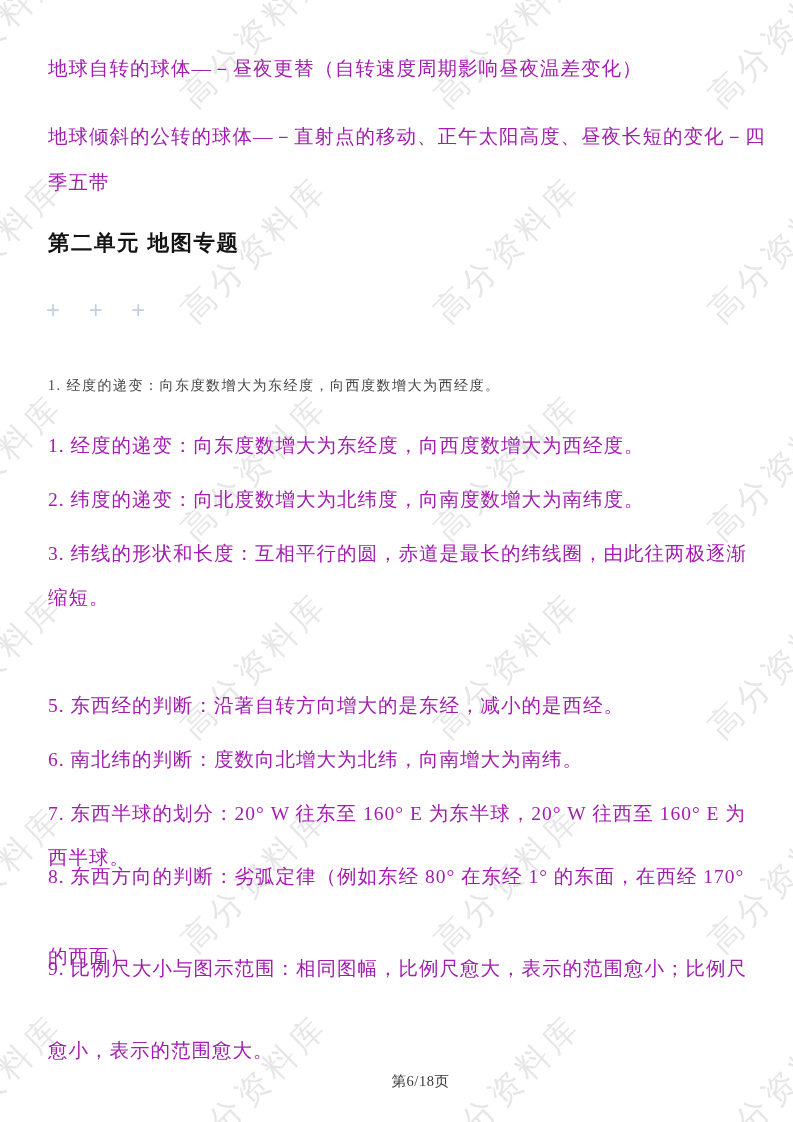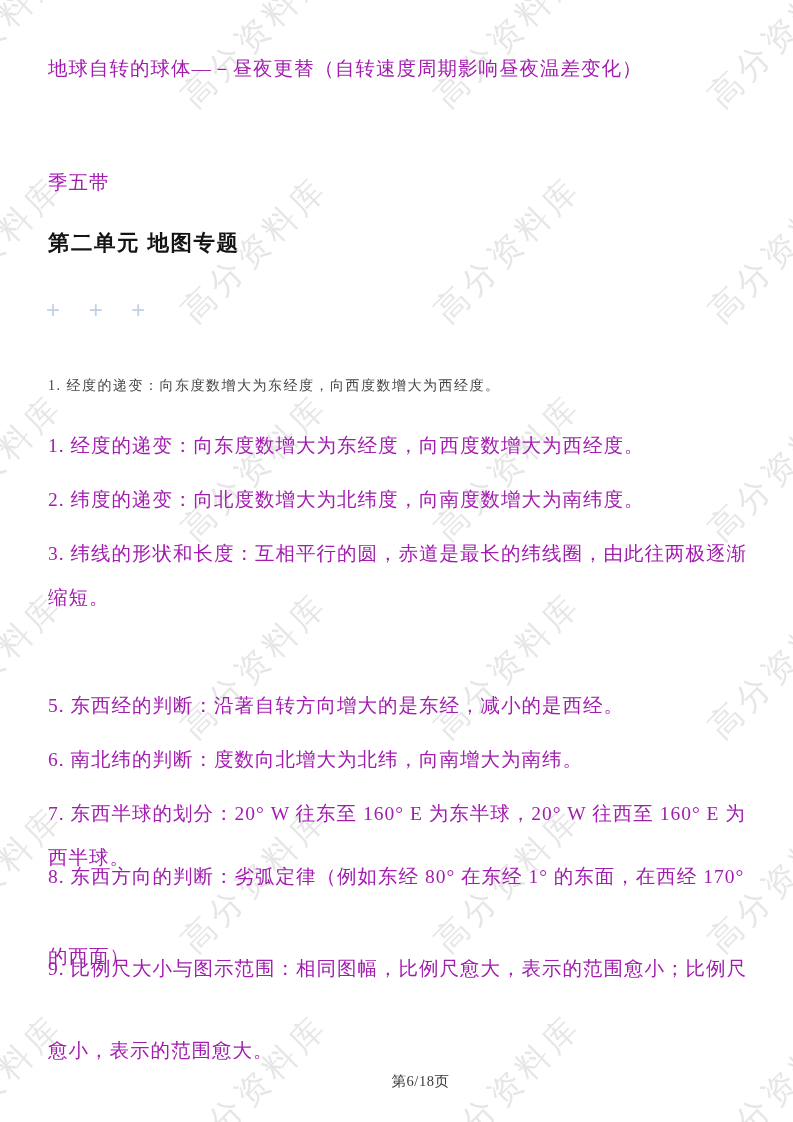--- a/index.html
+++ b/index.html
@@ -118,20 +118,21 @@
       <div class="wm" style="left: 255px; top: 880px;">高分资料库</div>
       <div class="wm" style="left: 508px; top: 880px;">高分资料库</div>
       <div class="wm" style="left: 782px; top: 880px;">高分资料库</div>
       <div class="wm" style="left: -10px; top: 1088px;">高分资料库</div>
       <div class="wm" style="left: 255px; top: 1088px;">高分资料库</div>
       <div class="wm" style="left: 508px; top: 1088px;">高分资料库</div>
       <div class="wm" style="left: 782px; top: 1088px;">高分资料库</div>
     </div>
 
   <div class="tline" style="top:56px">地球自转的球体—－昼夜更替（自转速度周期影响昼夜温差变化）</div>
+  <div class="tline" style="top:124px">地球倾斜的公转的球体—－直射点的移动、正午太阳高度、昼夜长短的变化－四</div>
   <div class="tline" style="top:170px">季五带</div>
 
   <div class="heading">第二单元 地图专题</div>
 
   <div class="decoration">+ + +</div>
 
   <div class="preview">1. 经度的递变：向东度数增大为东经度，向西度数增大为西经度。</div>
 
   <div class="tline" style="top:433px">1. 经度的递变：向东度数增大为东经度，向西度数增大为西经度。</div>
   <div class="tline" style="top:487px">2. 纬度的递变：向北度数增大为北纬度，向南度数增大为南纬度。</div>

